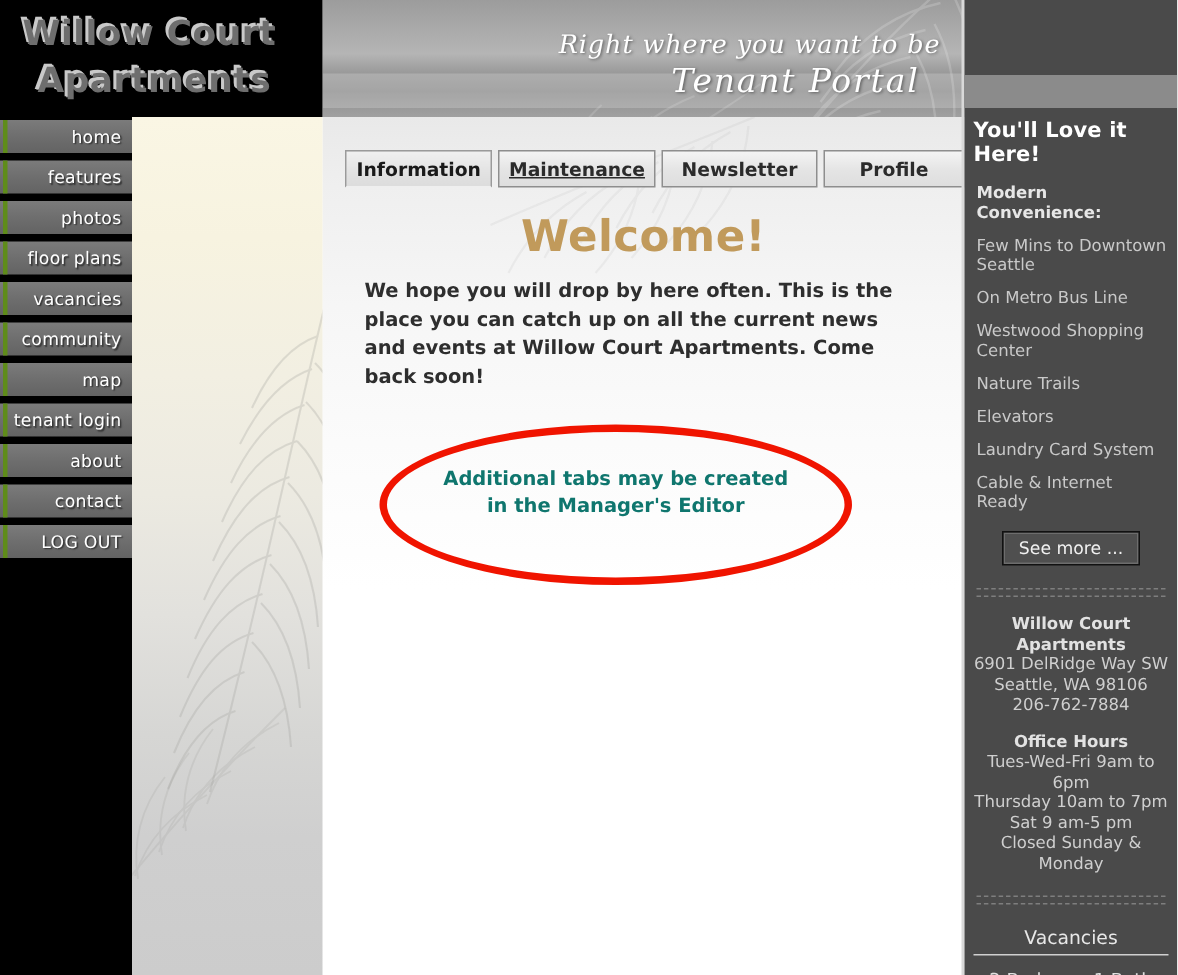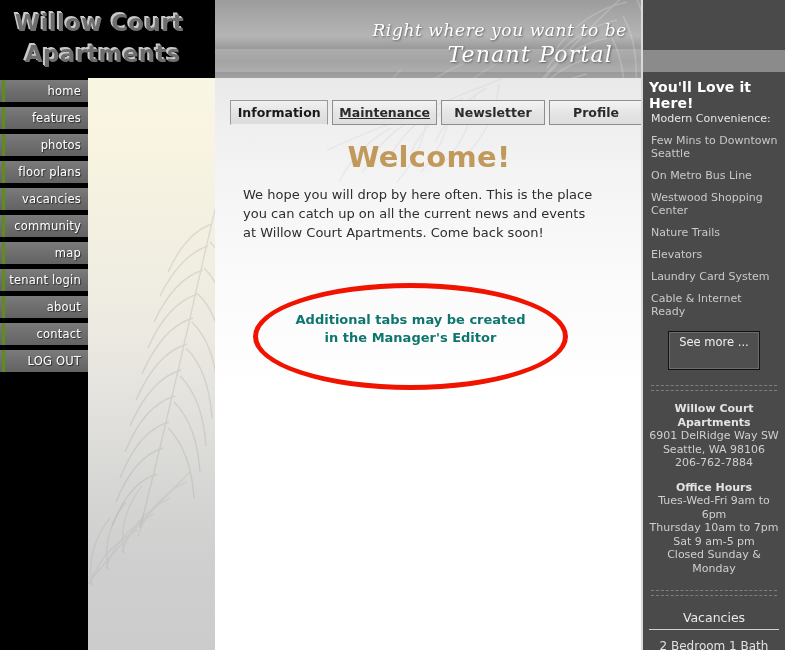--- a/index.html
+++ b/index.html
@@ -207,20 +207,21 @@
     color: #c19a5b;
     letter-spacing: .3px;
   }
   .welcome-body {
     position: relative;
     z-index: 3;
     margin: 11px 44px 0 28px;
     font-size: 13px;
     line-height: 19px;
     color: #2e2e2e;
+    font-weight: bold;
   }
 
   
   .annotation {
     position: absolute;
     left: 253px; top: 283px;
     width: 315px; height: 107px;
     z-index: 9;
   }
   .annotation .ellipse {
@@ -260,37 +261,37 @@
 
   .rp-title {
     margin-top: 79px;
     font-size: 14px;
     font-weight: bold;
     color: #ffffff;
     text-align: left;
     letter-spacing: .1px;
   }
   .rp-subtitle {
-    margin-top: 1px;
+    margin-top: 11px;
     padding-left: 2px;
     font-size: 11px;
-    font-weight: normal;
+    font-weight: bold;
     color: #e6e6e6;
   }
   .amenity {
     margin-top: 9px;
     padding-left: 2px;
     font-size: 11px;
     line-height: 13px;
     color: #c9c9c9;
   }
   .see-more-wrap { margin-top: 13px; text-align: center; }
   .see-more {
     display: inline-block;
-    padding: 3px 10px 20px;
+    padding: 3px 10px 4px;
     font-size: 11.5px;
     color: #f0f0f0;
     background: #4f4f4f;
     border: 1px solid #111111;
     box-shadow: inset 0 0 0 1px #6d6d6d;
     cursor: pointer;
   }
   .dash-div {
     margin: 15px 2px 0;
     border-top: 1px dashed #7e7e7e;

